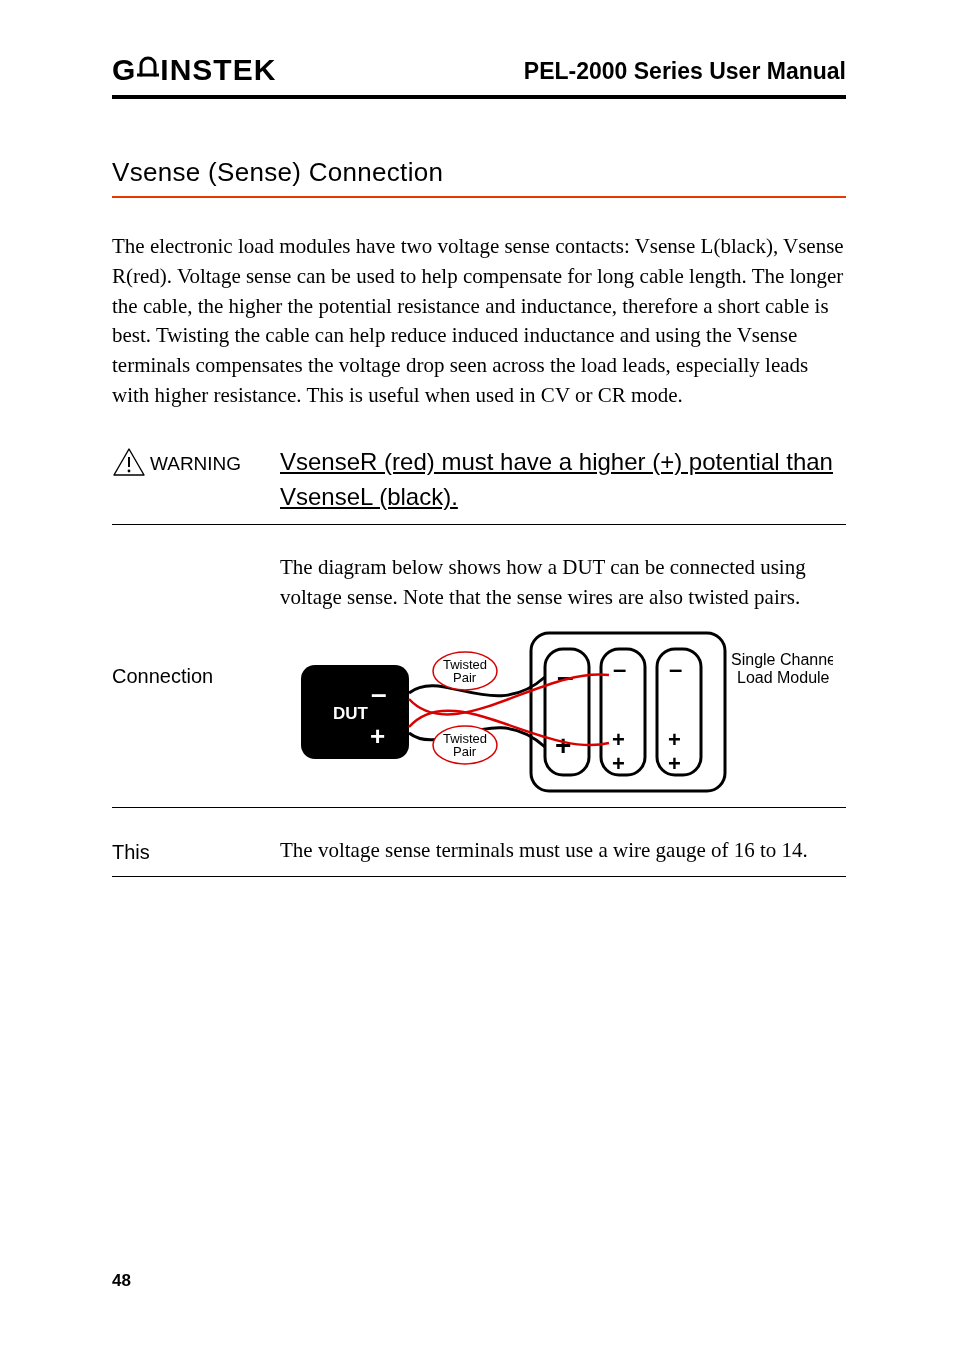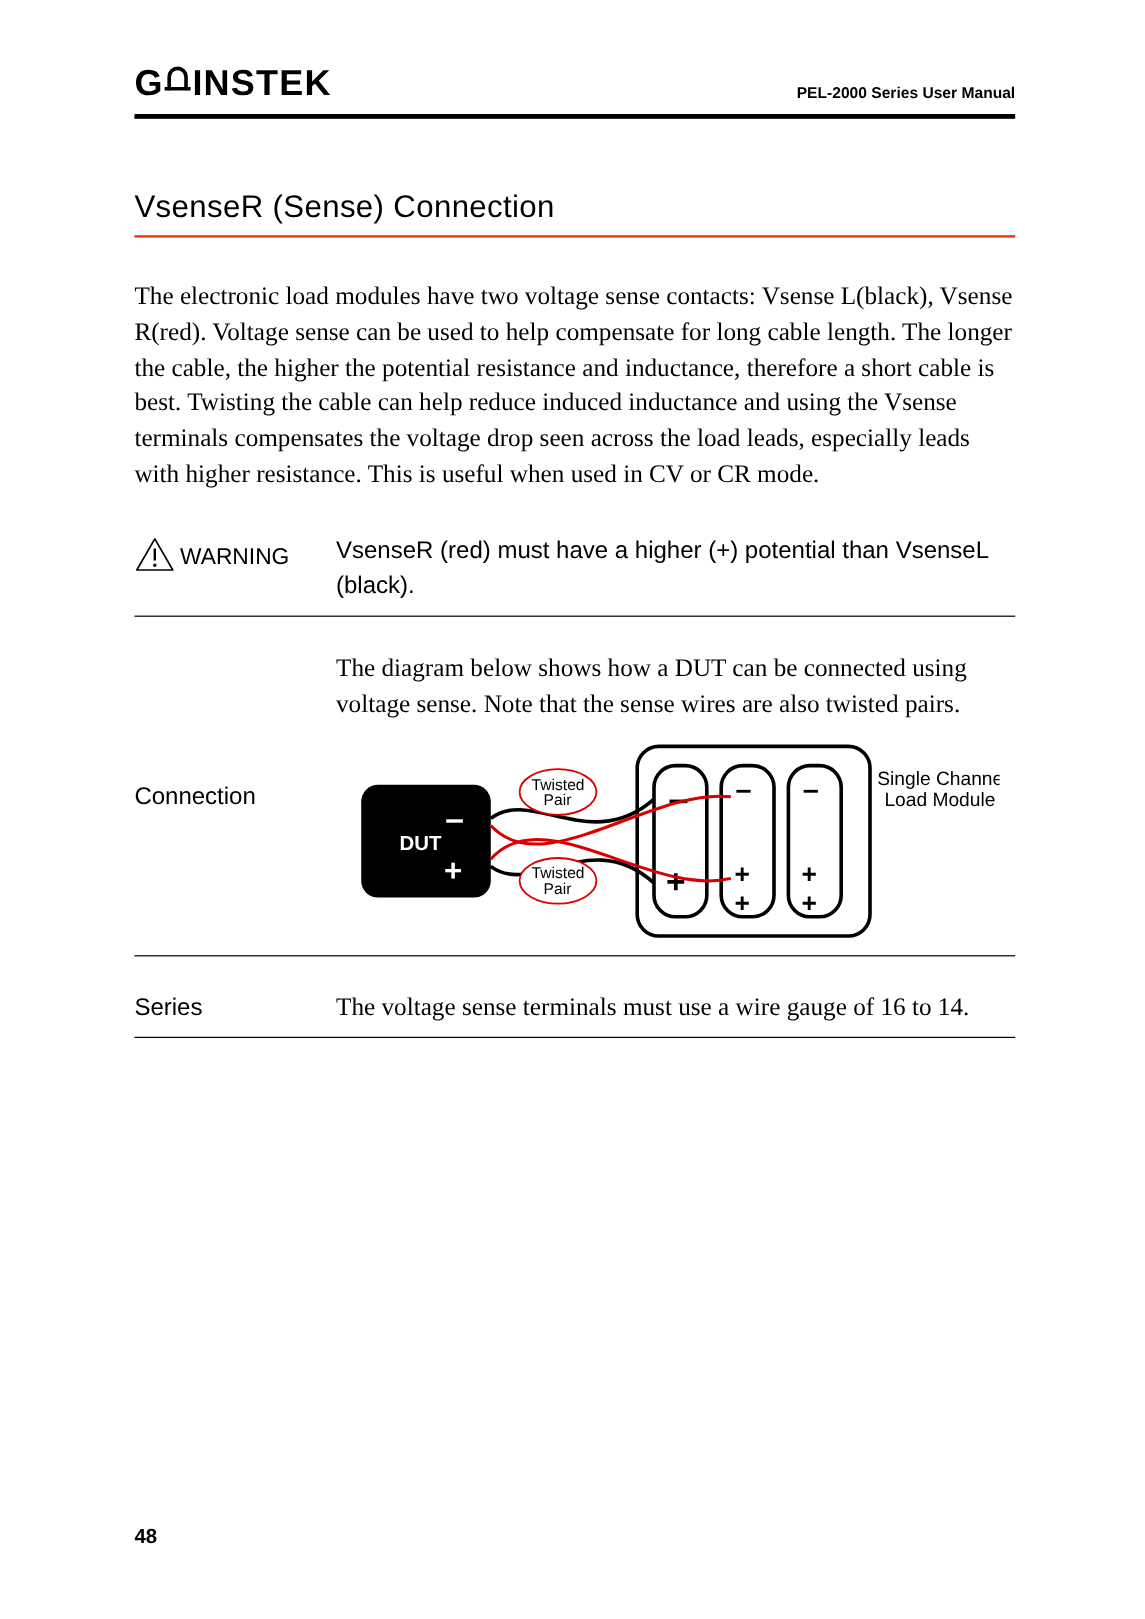--- a/index.html
+++ b/index.html
@@ -32,21 +32,21 @@
   .brand-g {
     font-size: 30px;
   }
   .brand-icon {
     display: inline-block;
     margin: 0 1px 3px 1px;
   }
   .header-title {
     font-family: "Segoe UI", "Trebuchet MS", Arial, sans-serif;
     font-weight: 700;
-    font-size: 13px;
+    font-size: 23px;
   }
   .header-rule {
     border: none;
     border-top: 4px solid #000;
     margin-top: 4px;
   }
   .section-title {
     font-family: "Segoe UI", "Trebuchet MS", Arial, sans-serif;
     font-weight: 400;
     font-size: 26px;
@@ -81,22 +81,23 @@
     font-size: 19px;
   }
   .body-col {
     flex: 1;
     font-family: "Palatino Linotype", "Book Antiqua", Palatino, Georgia, serif;
     font-size: 21px;
     line-height: 1.42;
   }
   .body-col.sans {
     font-family: "Segoe UI", "Trebuchet MS", Arial, sans-serif;
-    font-size: 20px;
+    font-size: 24px;
     line-height: 1.45;
+    text-decoration: underline;
   }
   .thin-rule {
     border: none;
     border-top: 1px solid #000;
     margin-top: 10px;
   }
   .figure-wrap {
     margin-top: 14px;
     display: flex;
     justify-content: center;
@@ -124,21 +125,21 @@
           <path d="M4 20 L4 10 A7 7 0 0 1 18 10 L18 20" fill="none" stroke="#000" stroke-width="3" stroke-linecap="round"></path>
           <line x1="0" y1="20" x2="22" y2="20" stroke="#000" stroke-width="3"></line>
         </svg>
       </span>
       <span>INSTEK</span>
     </div>
     <div class="header-title">PEL-2000 Series User Manual</div>
   </div>
   <hr class="header-rule">
 
-  <h2 class="section-title">VsenseR (Sense) Connection</h2>
+  <h2 class="section-title">Vsense (Sense) Connection</h2>
   <hr class="section-rule">
 
   <div class="block">
     <div class="body-col">The electronic load modules have two voltage sense contacts: Vsense L(black), Vsense R(red). Voltage sense can be used to help compensate for long cable length. The longer the cable, the higher the potential resistance and inductance, therefore a short cable is best. Twisting the cable can help reduce induced inductance and using the Vsense terminals compensates the voltage drop seen across the load leads, especially leads with higher resistance. This is useful when used in CV or CR mode.</div>
   </div>
 
   <div class="block">
     <div class="label-col">
       <div class="admon">
         <span class="tri-icon">
@@ -200,20 +201,20 @@
           <text x="438" y="38" font-size="16">Single Channel</text>
           <text x="444" y="56" font-size="16">Load Module</text>
         </svg>
       </div>
     </div>
   </div>
 
   <hr class="thin-rule">
 
   <div class="block tight">
-    <div class="label-col">Series</div>
+    <div class="label-col">This</div>
     <div class="body-col">The voltage sense terminals must use a wire gauge of 16 to 14.</div>
   </div>
   <hr class="thin-rule">
 
 </div>
 
 <div class="page-number">48</div>
 
 </body></html>

